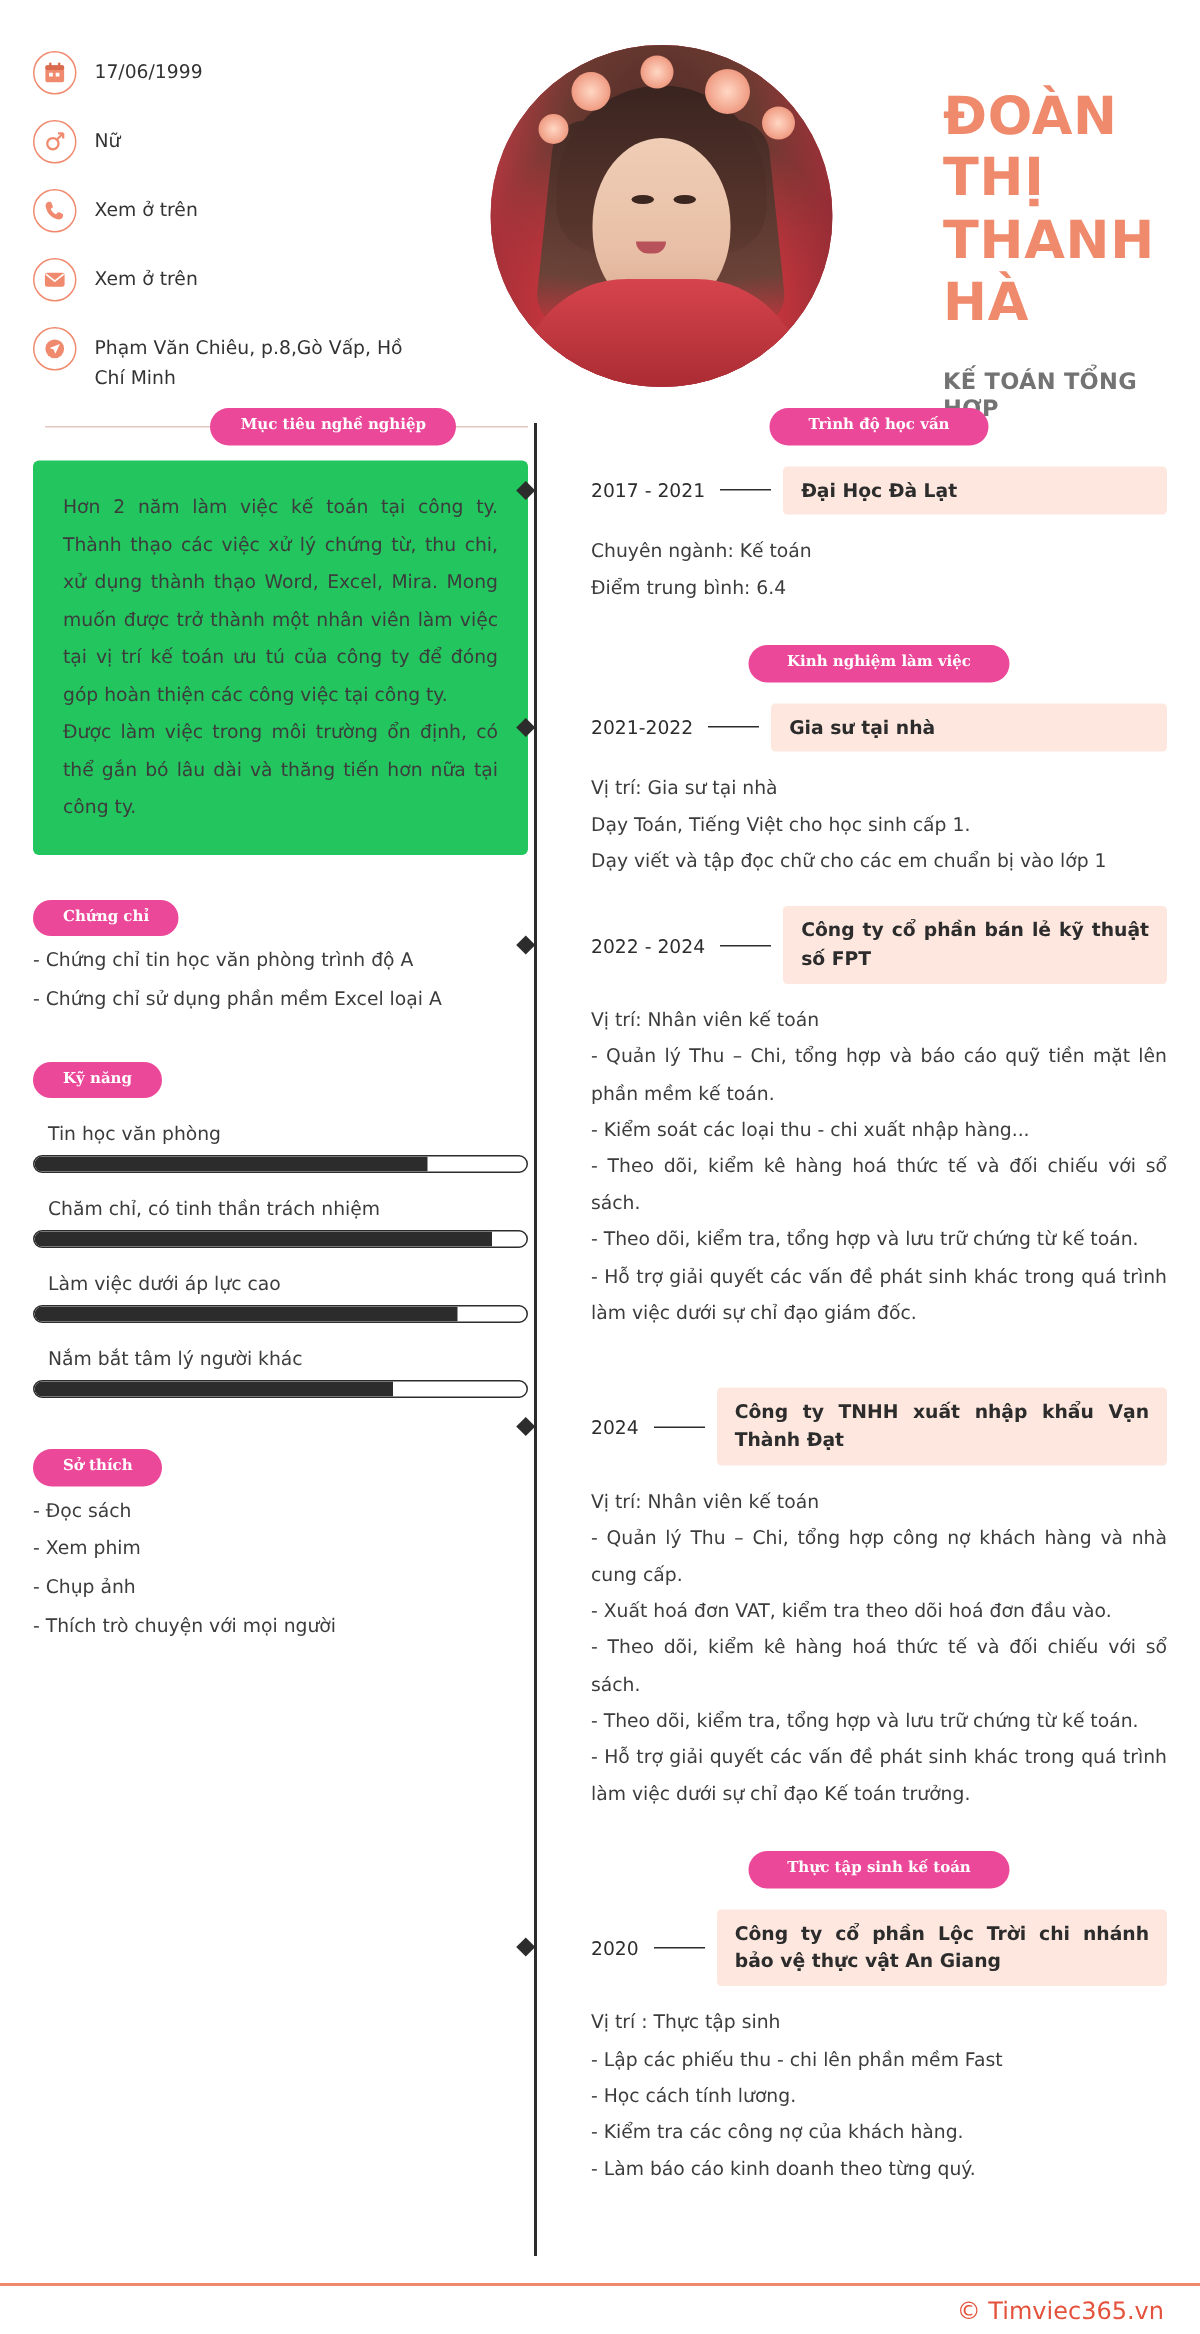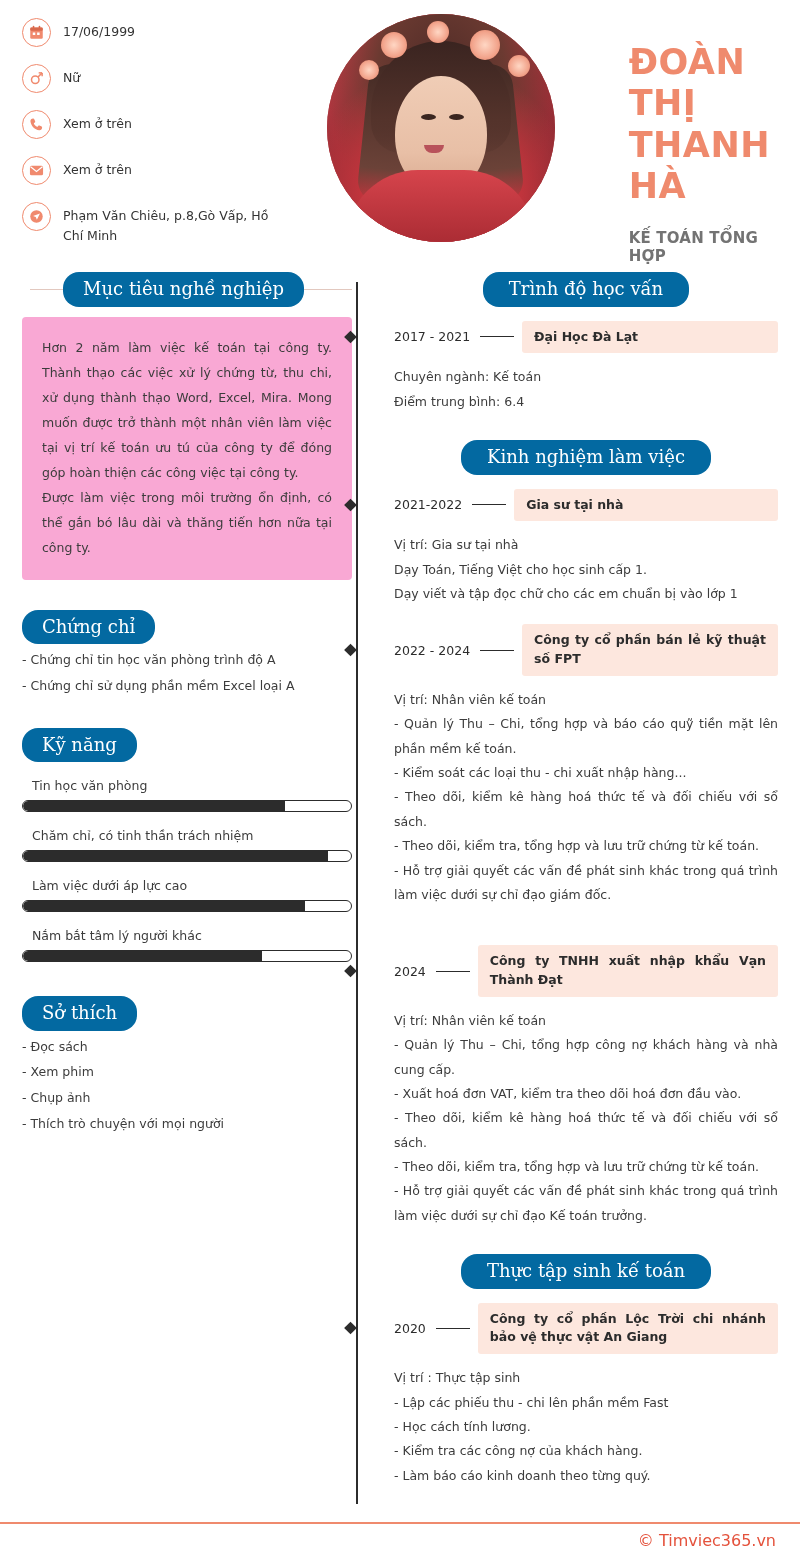--- a/index.html
+++ b/index.html
@@ -11,21 +11,21 @@
     font-size: 12px;
     color: #3a3a3a;
     position: relative;
     overflow: hidden;
   }
 
   
   .header {
     position: relative;
     height: 272px;
-    padding: 12px 30px 0 22px;
+    padding: 28px 30px 0 22px;
     display: flex;
     align-items: flex-start;
     gap: 46px;
   }
   .contact-col {
     width: 268px;
     padding-top: 6px;
   }
   .contact-row {
     display: flex;
@@ -151,47 +151,48 @@
     left: 356px;
     top: 282px;
     width: 2px;
     height: 1222px;
     background: #2c2c2c;
   }
 
   
   .pill {
     display: inline-block;
-    background: #0369a1;
+    background: #ec4899;
     color: #ffffff;
     border-radius: 16px;
     padding: 6px 20px;
-    font-size: 18px;
+    font-size: 10px;
     font-family: "DejaVu Serif", "Liberation Serif", serif;
     line-height: 1.25;
+    font-weight: bold;
   }
   .pill-wide { padding: 6px 26px; }
   .objective-head {
     position: relative;
     text-align: right;
     margin-bottom: 0;
     padding-right: 48px;
   }
   .objective-head::before {
     content: "";
     position: absolute;
     left: 8px; right: 0;
     top: 50%;
     height: 1px;
     background: #e2c8bf;
   }
   .objective-head .pill { position: relative; z-index: 2; }
 
   .objective-box {
-    background: #f9a8d4;
+    background: #22c55e;
     border-radius: 4px;
     padding: 18px 20px 20px 20px;
     margin-top: 10px;
     font-size: 12.5px;
     line-height: 2.0;
     text-align: justify;
     color: #3c3c3c;
   }
 
   .left-section { margin-top: 30px; }

